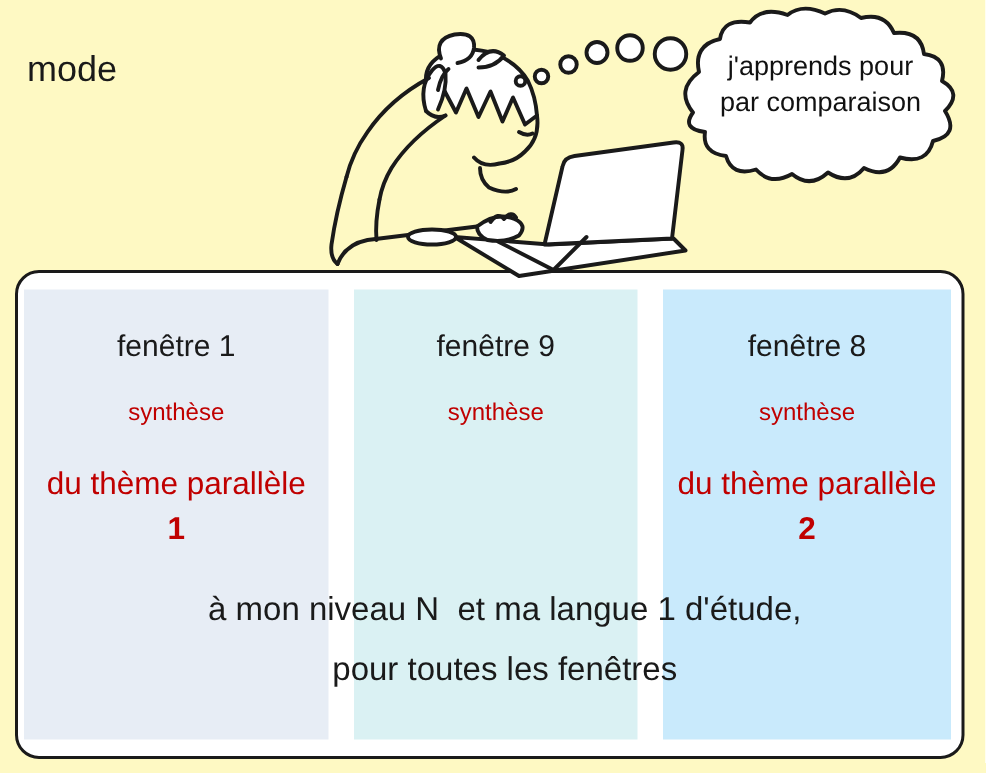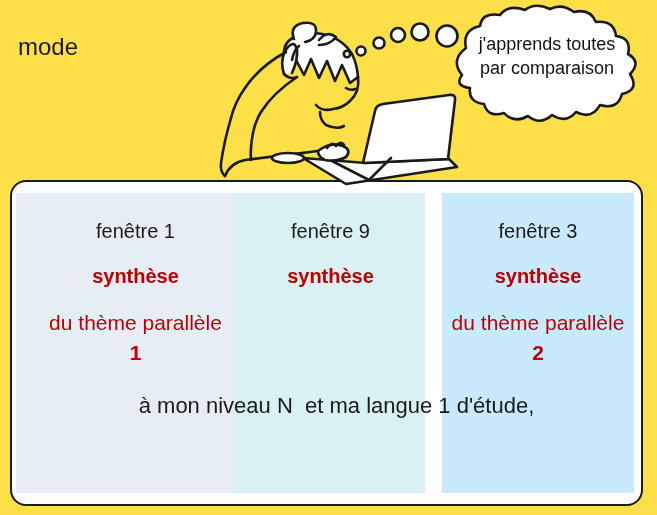--- a/index.html
+++ b/index.html
@@ -1,18 +1,18 @@
 <!DOCTYPE html>
 <html><head>
 <meta charset="utf-8">
 <style>
   html,body{margin:0;padding:0;background:#ffffff;}
   .stage{
     position:relative;width:657px;height:515px;overflow:hidden;
-    background:#fde047;
+    background:#fef9c3;
     font-family:"Liberation Sans", sans-serif;
     color:#1a1a1a;
   }
   
   .mode-label{
     position:absolute;left:18px;top:34px;
     font-size:24px;line-height:26px;color:#1a1a1a;
   }
   .main-title{
     position:absolute;left:9px;top:66px;
@@ -26,26 +26,26 @@
   .thought-text{
     position:absolute;left:477px;top:33px;width:140px;
     z-index:7;text-align:center;font-size:18px;line-height:1.33;color:#111;
   }
   
   .board{
     position:absolute;left:10px;top:180px;width:629px;height:322px;
     border:2.5px solid #1a1a1a;border-radius:16px;background:#ffffff;z-index:1;
   }
   .window-panel{position:absolute;top:11px;height:300px;}
-  .panel-1{left:4px;width:203px;padding-left:36px;}
+  .panel-1{left:4px;width:203px;}
   .panel-2{left:224px;width:189px;}
   .panel-3{left:430px;width:192px;}
   .window-panel > div{position:absolute;left:0;width:100%;text-align:center;}
   .win-title{top:24px;font-size:20px;line-height:28px;color:#1a1a1a;}
-  .win-keyword{top:68px;font-size:20px;line-height:30px;font-weight:bold;color:#C00000;}
+  .win-keyword{top:68px;font-size:16px;line-height:30px;font-weight:normal;color:#C00000;}
   .win-desc1{top:116px;font-size:21px;line-height:28px;color:#C00000;}
   .win-desc2{top:146px;font-size:21px;line-height:28px;color:#C00000;}
   .bold{font-weight:bold;}
   .board-footer{
     position:absolute;left:0;top:204px;width:100%;z-index:3;
     text-align:center;font-size:22px;line-height:40px;color:#1a1a1a;
   }
   .board-footer div{white-space:pre-wrap;padding-left:20px;}
 </style>
 </head>
@@ -63,28 +63,29 @@
       <div class="win-desc1">du thème parallèle</div>
       <div class="win-desc2 bold">1</div>
     </div>
 
     <div class="window-panel panel-2" style="background-color: rgb(218, 241, 243);">
       <div class="win-title">fenêtre 9</div>
       <div class="win-keyword">synthèse</div>
     </div>
 
     <div class="window-panel panel-3" style="background-color: rgb(201, 234, 252);">
-      <div class="win-title">fenêtre 3</div>
+      <div class="win-title">fenêtre 8</div>
       <div class="win-keyword">synthèse</div>
       <div class="win-desc1">du thème parallèle</div>
       <div class="win-desc2 bold">2</div>
     </div>
 
     <div class="board-footer">
       <div>à mon niveau N  et ma langue 1 d'étude,</div>
+      <div>pour toutes les fenêtres</div>
     </div>
   </div>
 
   <svg class="illustration-svg" viewBox="200 0 457 200" xmlns="http://www.w3.org/2000/svg" aria-hidden="true">
     <g stroke="#1a1a1a" stroke-width="2.6" fill="none" stroke-linecap="round" stroke-linejoin="round">
 
       <g>
         <path d="M 303 158 L 366 163 L 449 159 L 457 167 L 346 184 Z" fill="#ffffff"></path>
         <path d="M 363 163 L 375 111 Q 376 105 383 104 L 449 95 Q 456 94 455 100 L 448 159 Z" fill="#ffffff"></path>
         <path d="M 332 161 L 369 180 L 391 158"></path>
@@ -129,15 +130,15 @@
 
       <path fill="#ffffff" d="
         M 462 75 Q 450 60 466 48 Q 462 30 480 26 Q 482 12 500 15 Q 508 4 525 10
         Q 535 2 550 9 Q 562 3 574 12 Q 590 8 596 22 Q 614 20 616 36 Q 632 38 628 54
         Q 642 62 630 74 Q 640 90 622 94 Q 618 110 600 105 Q 592 120 576 112
         Q 566 124 552 115 Q 540 126 528 116 Q 514 124 504 113 Q 488 118 484 104
         Q 468 102 470 88 Q 454 86 462 75 Z"></path>
     </g>
   </svg>
 
-  <div class="thought-text">j'apprends toutes par comparaison</div>
+  <div class="thought-text">j'apprends pour par comparaison</div>
 
 </div>
 
 </body></html>

